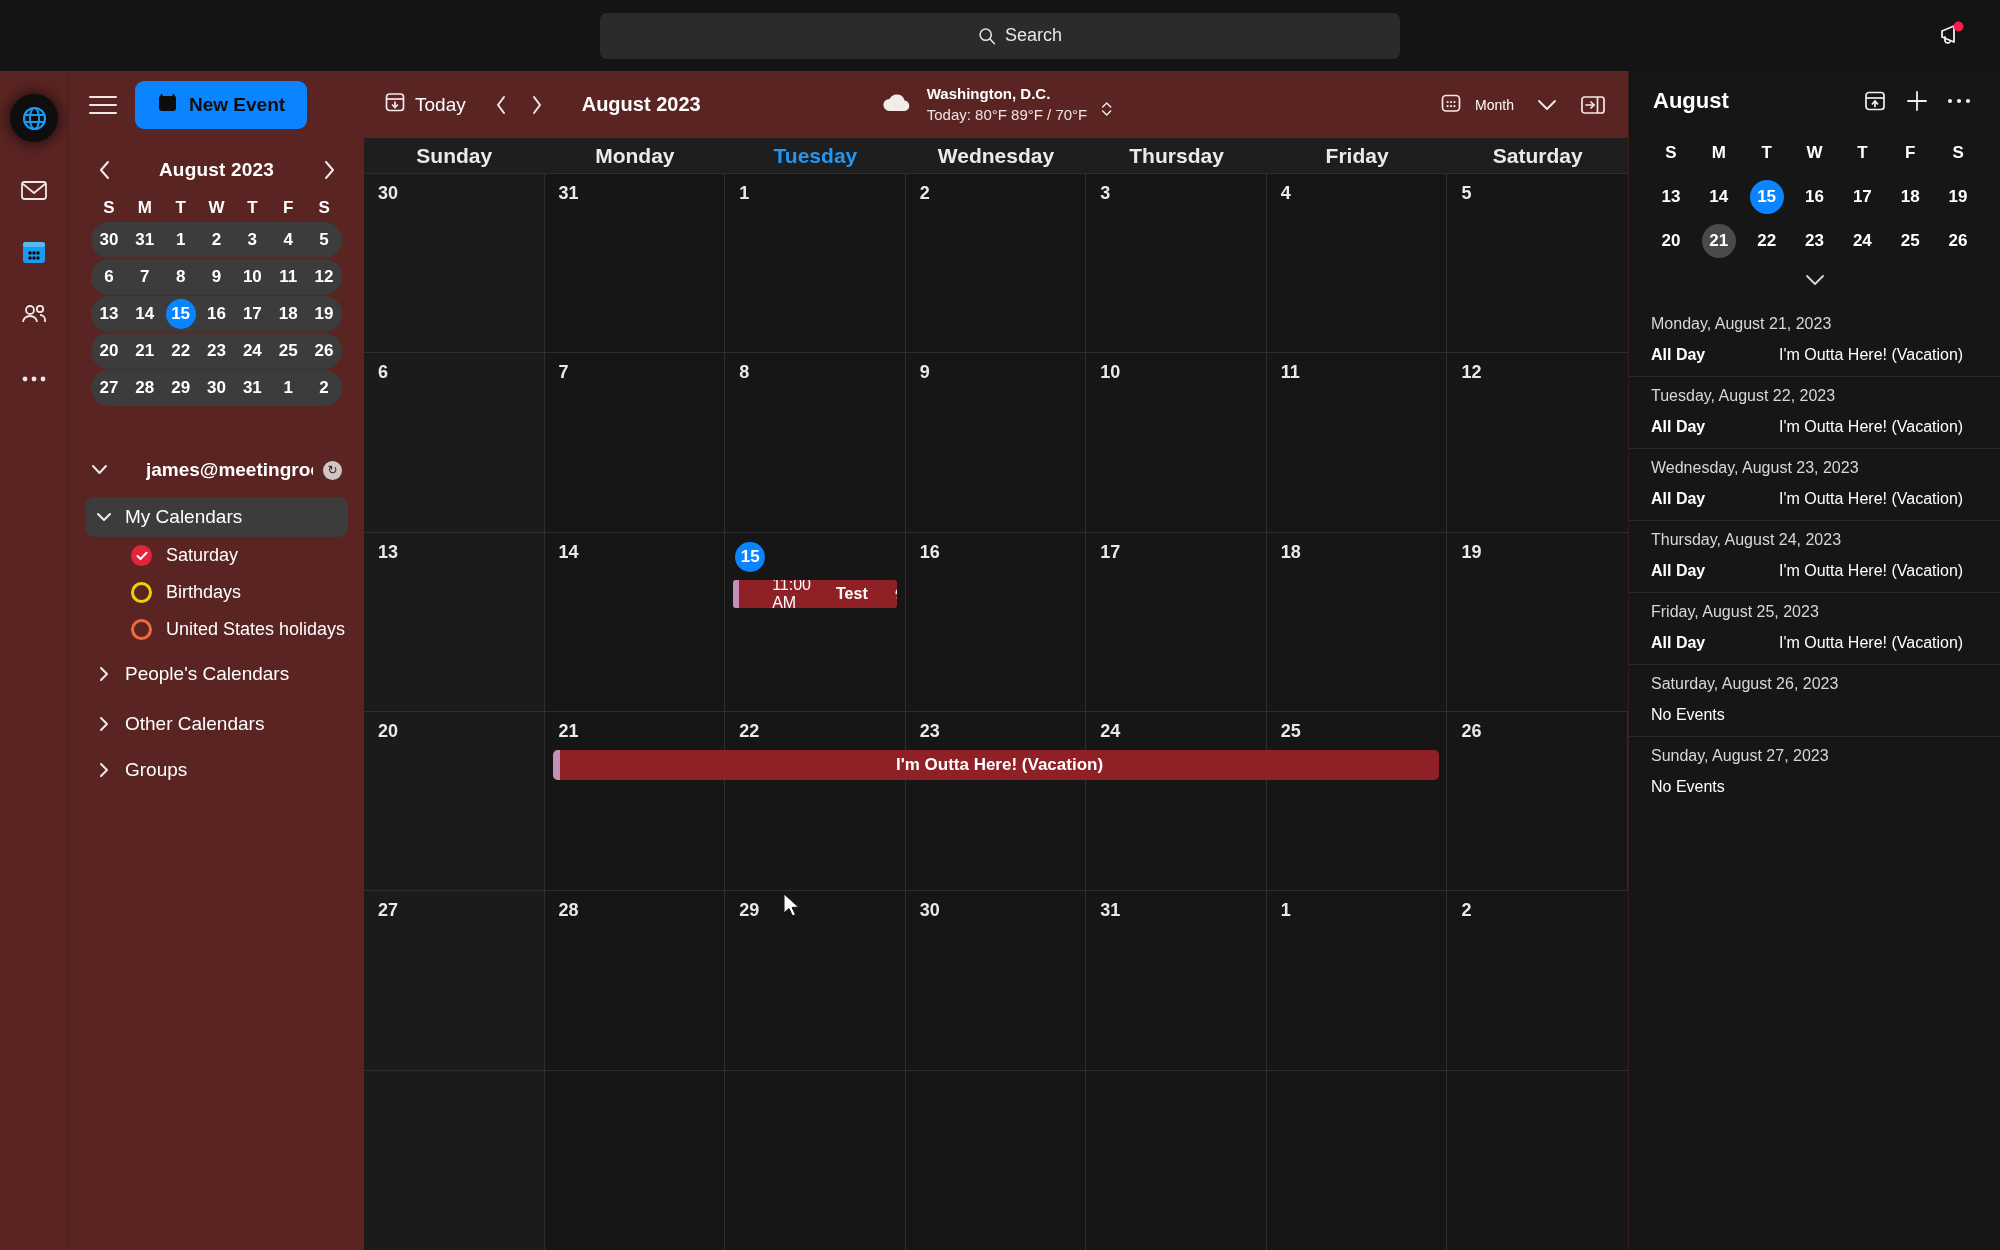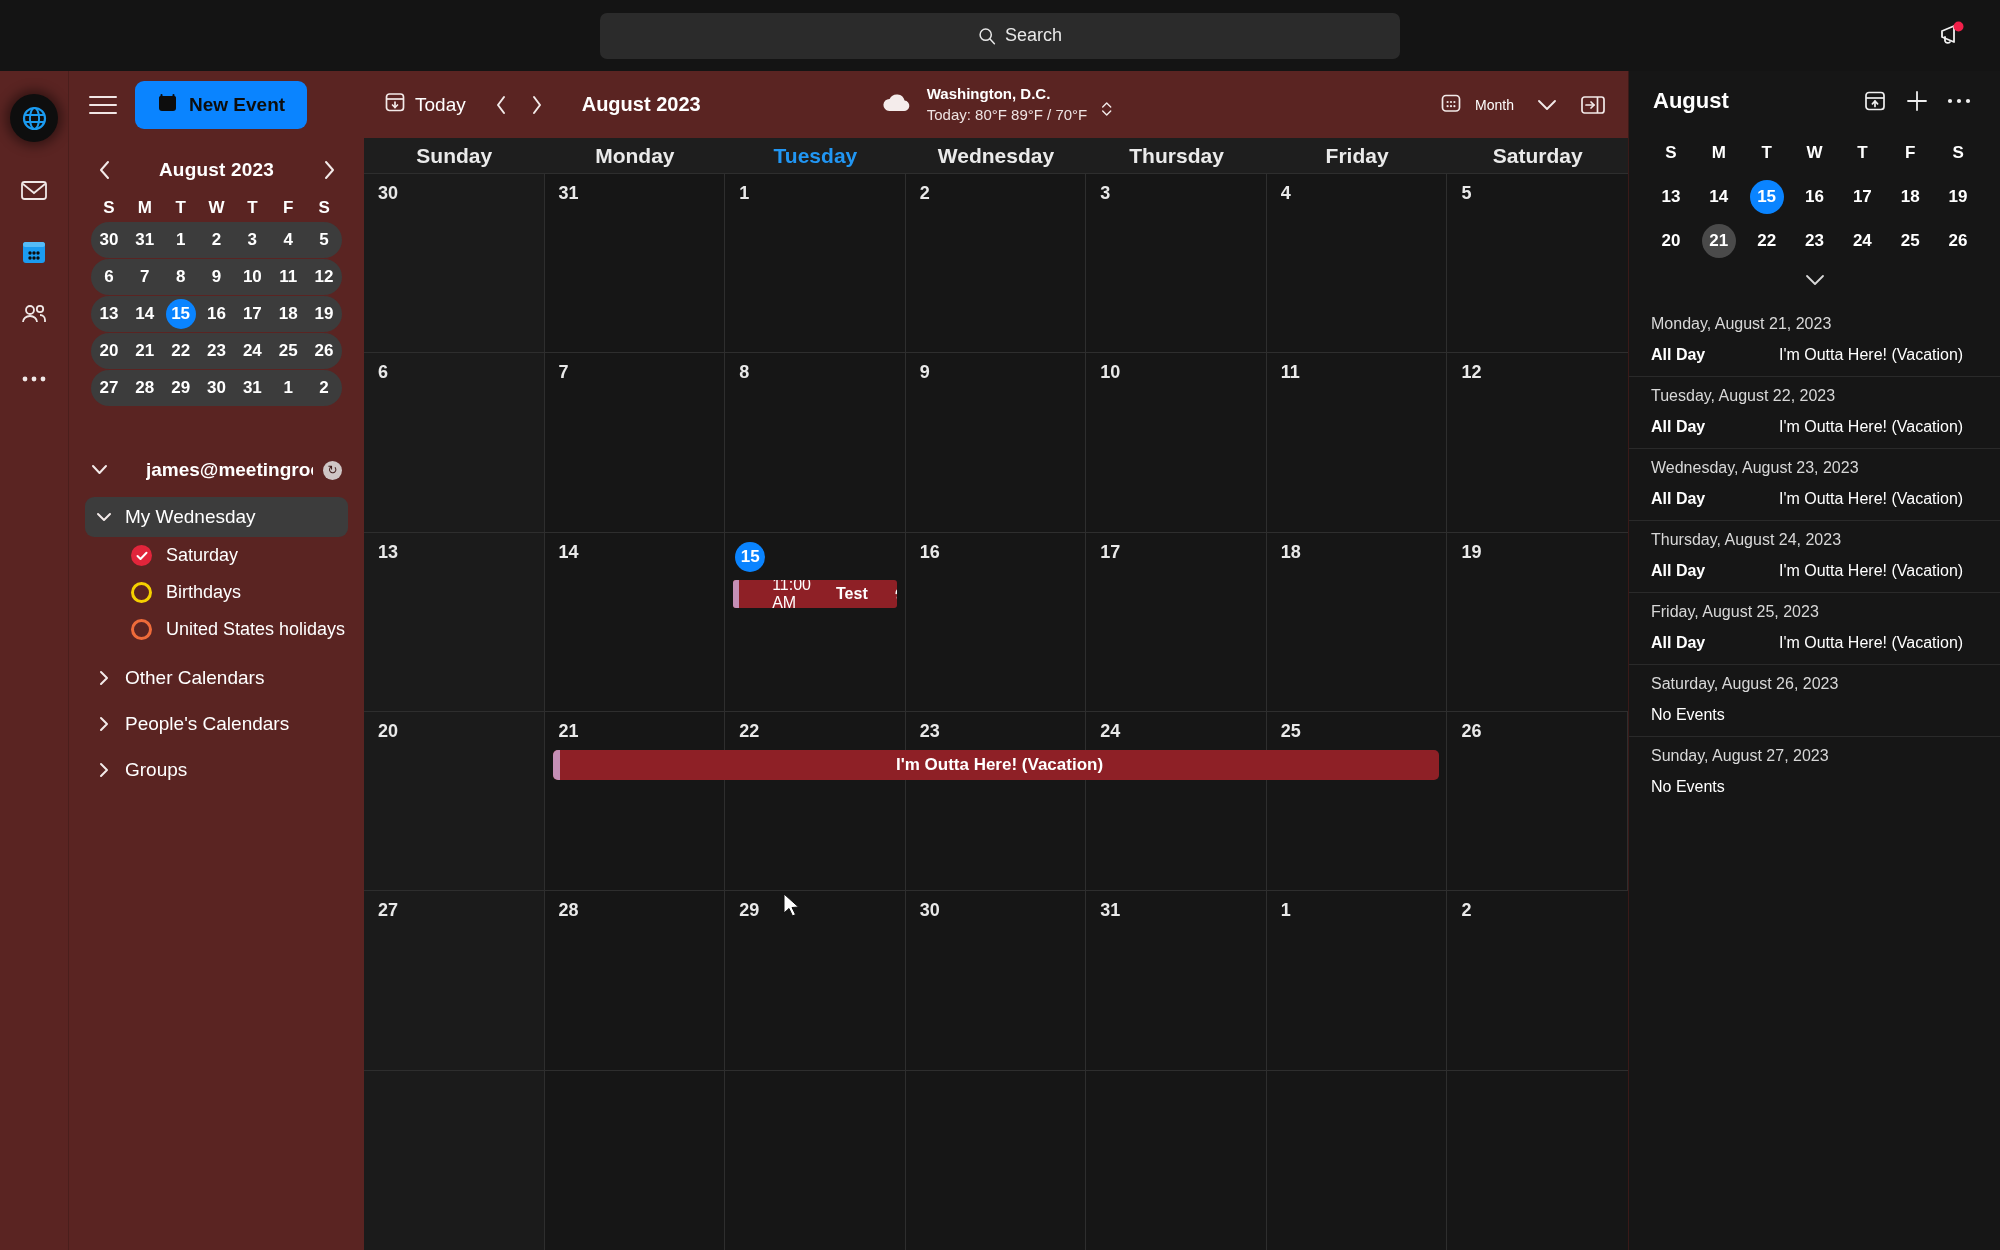--- a/index.html
+++ b/index.html
@@ -372,55 +372,55 @@
         <span class="acct-badge">↻</span>
       </div>
 
       <div class="tree">
         <div class="tree-row active">
           <span class="tw">
             <svg width="16" height="10" viewBox="0 0 16 10" fill="none">
                 <polyline points="2,2 8,8 14,2" stroke="#f3eae9" stroke-width="2" fill="none" stroke-linecap="round" stroke-linejoin="round"></polyline>
               </svg>
           </span>
-          <span>My Wednesday</span>
+          <span>My Calendars</span>
         </div>
 
         <div class="cal-row">
           <span class="dot filled">
             <svg width="12" height="10" viewBox="0 0 12 10" fill="none">
                 <polyline points="1.5,5 4.5,8 10.5,1.8" stroke="#fff" stroke-width="2" fill="none" stroke-linecap="round" stroke-linejoin="round"></polyline>
               </svg>
           </span>
           <span>Saturday</span>
         </div>
         <div class="cal-row">
           <span class="dot ring-yellow"></span>
           <span>Birthdays</span>
         </div>
         <div class="cal-row">
           <span class="dot ring-orange"></span>
           <span>United States holidays</span>
         </div>
 
+        <div class="tree-row" style="margin-top:6px;">
+          <span class="tw">
+            <svg width="10" height="16" viewBox="0 0 10 16" fill="none">
+                <polyline points="2,2 8,8 2,14" stroke="#f3eae9" stroke-width="2" fill="none" stroke-linecap="round" stroke-linejoin="round"></polyline>
+              </svg>
+          </span>
+          <span>People's Calendars</span>
+        </div>
         <div class="tree-row" style="margin-top:10px;">
           <span class="tw">
             <svg width="10" height="16" viewBox="0 0 10 16" fill="none">
                 <polyline points="2,2 8,8 2,14" stroke="#f3eae9" stroke-width="2" fill="none" stroke-linecap="round" stroke-linejoin="round"></polyline>
               </svg>
           </span>
           <span>Other Calendars</span>
-        </div>
-        <div class="tree-row" style="margin-top:6px;">
-          <span class="tw">
-            <svg width="10" height="16" viewBox="0 0 10 16" fill="none">
-                <polyline points="2,2 8,8 2,14" stroke="#f3eae9" stroke-width="2" fill="none" stroke-linecap="round" stroke-linejoin="round"></polyline>
-              </svg>
-          </span>
-          <span>People's Calendars</span>
         </div>
         <div class="tree-row" style="margin-top:6px;">
           <span class="tw">
             <svg width="10" height="16" viewBox="0 0 10 16" fill="none">
                 <polyline points="2,2 8,8 2,14" stroke="#f3eae9" stroke-width="2" fill="none" stroke-linecap="round" stroke-linejoin="round"></polyline>
               </svg>
           </span>
           <span>Groups</span>
         </div>
       </div>

